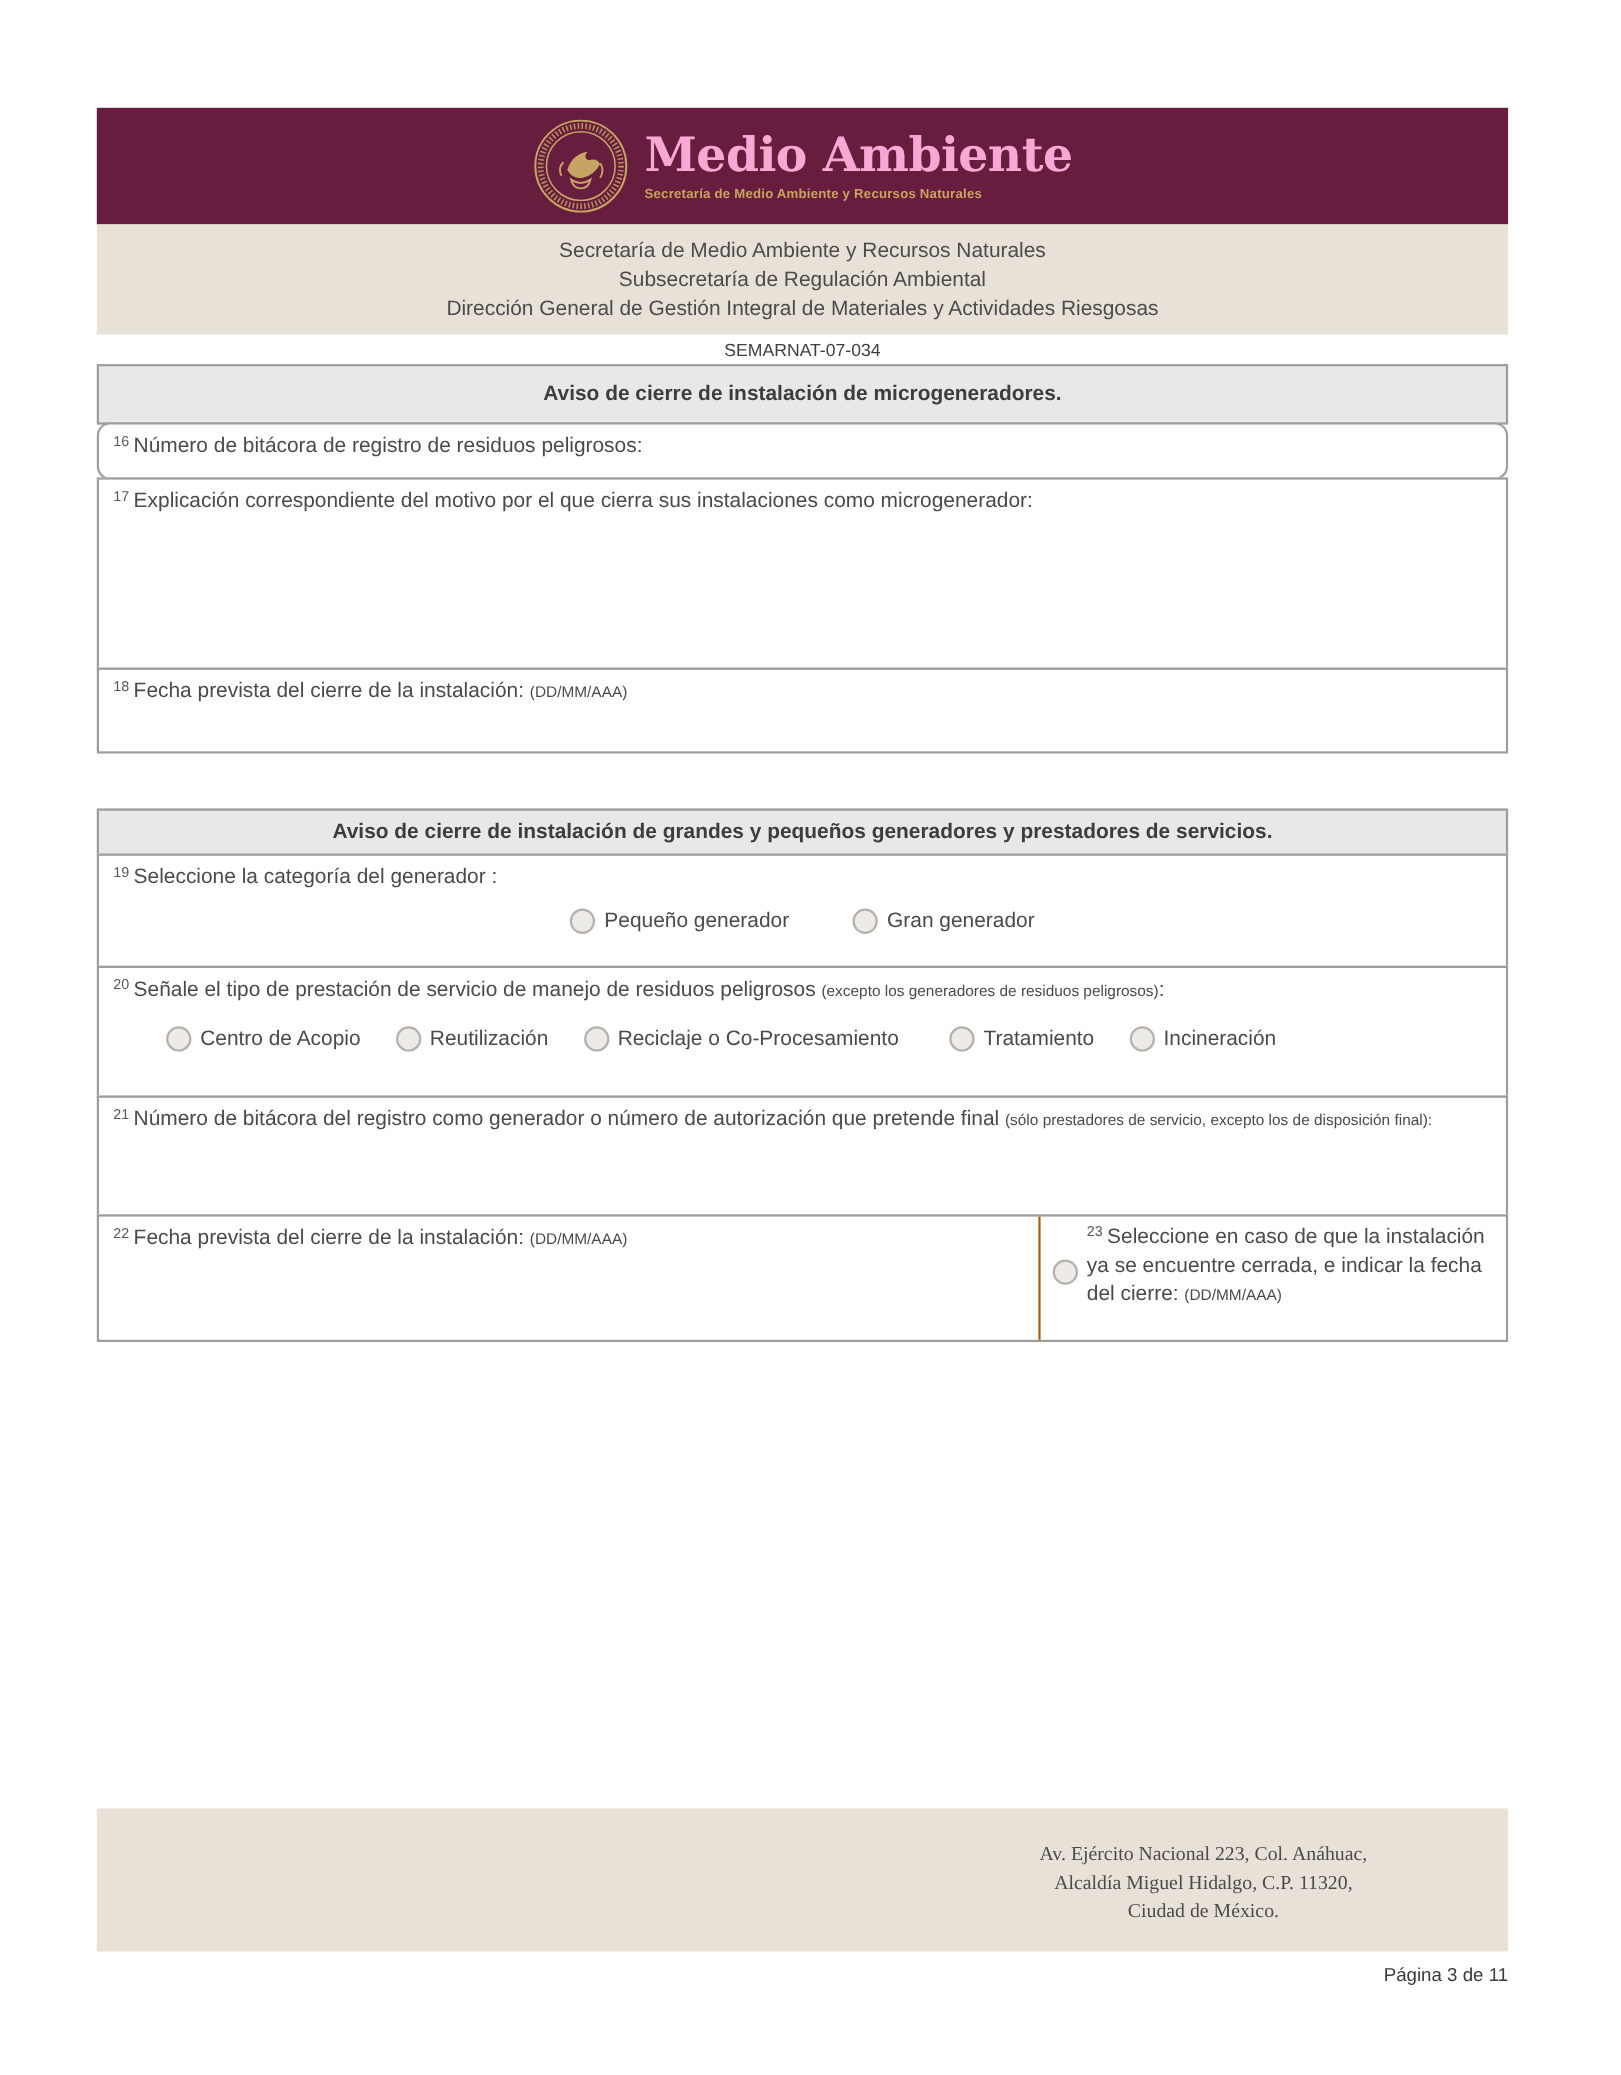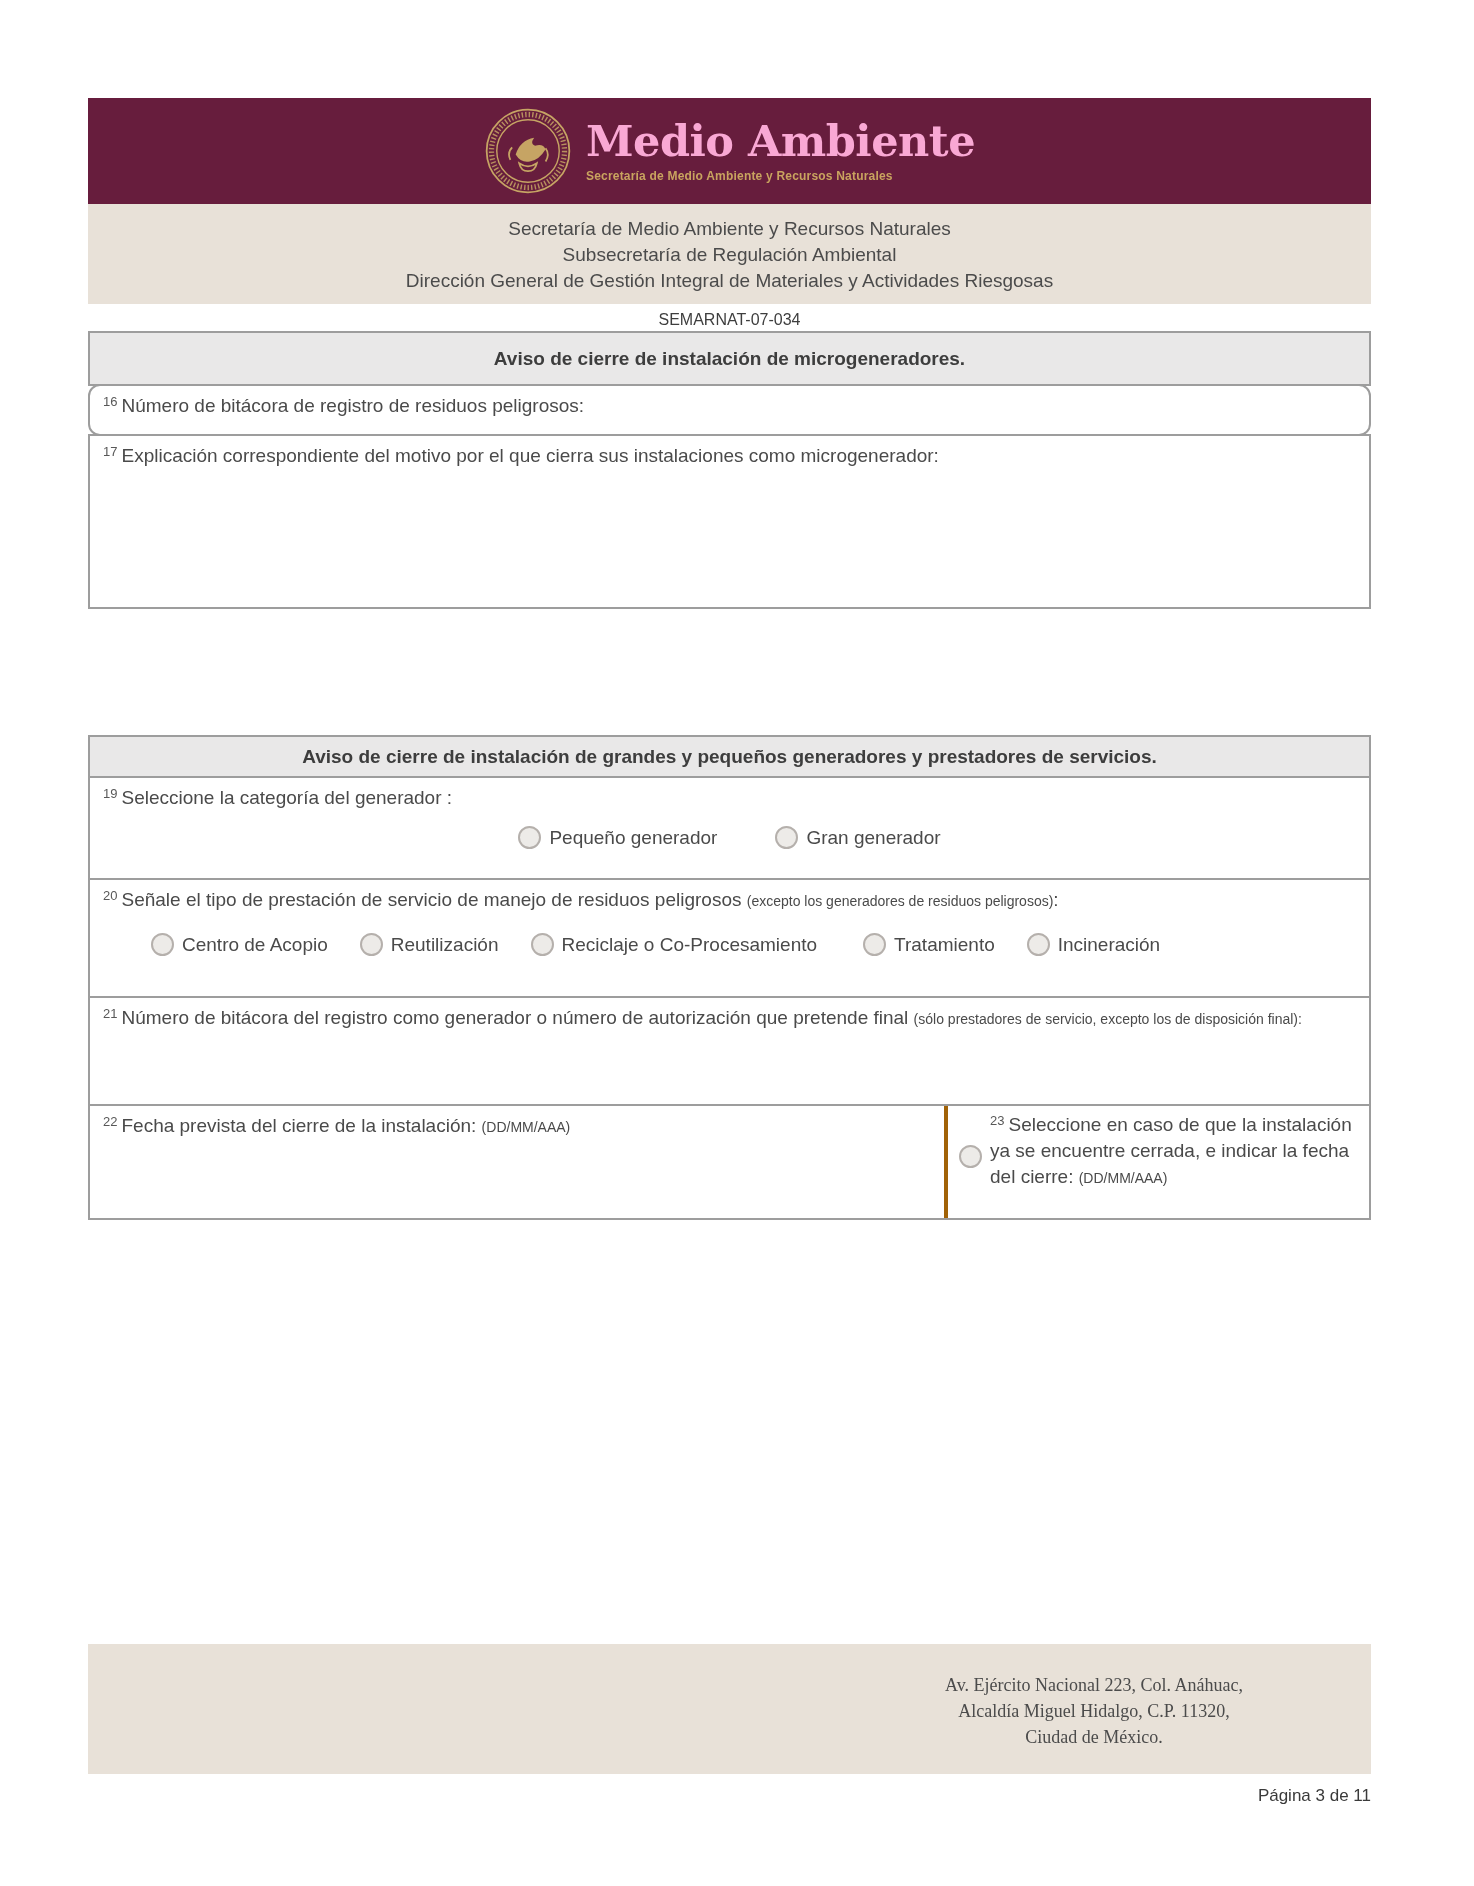--- a/index.html
+++ b/index.html
@@ -43,21 +43,21 @@
   
   .radio{display:inline-block;width:23px;height:23px;border-radius:50%;border:2px solid #b5b0ac;background:#edebe8;box-sizing:border-box;flex:0 0 auto;}
   .opt{display:inline-flex;align-items:center;gap:8px;}
   .opt .flabel{line-height:23px;}
   .opts-center{display:flex;justify-content:center;gap:58px;margin-top:15px;}
   .opts-spread{display:flex;align-items:center;gap:32px;margin-top:20px;padding-left:48px;}
 
   
   .split{display:flex;padding:0;gap:36px;}
   .cell-left{width:818px;box-sizing:border-box;padding:6px 13px;}
-  .cell-right{flex:1;border-left:4px solid #a16207;box-sizing:border-box;padding:6px 12px 6px 42px;position:relative;}
+  .cell-right{flex:1;border-left:2px solid #a16207;box-sizing:border-box;padding:6px 12px 6px 42px;position:relative;}
   .cell-right .radio{position:absolute;left:11px;top:39px;}
   .cell-right .flabel{line-height:26px;}
 
   
   .footer{top:1644px;height:130px;background:#e8e1d8;font-family:Liberation Serif, serif;}
   .footer-address{position:absolute;top:28px;right:72px;width:410px;text-align:center;font-size:18px;line-height:26px;color:#4b4b4b;}
   .page-label{position:absolute;top:1786px;right:103px;font-size:17px;color:#3a3a3a;}
 </style>
 </head>
 <body>
@@ -94,20 +94,23 @@
   </div>
 
   <div class="frow h52">
     <sup class="fnum">16</sup><span class="flabel">Número de bitácora de registro de residuos peligrosos:</span>
   </div>
 
   <div class="frow h175">
     <sup class="fnum">17</sup><span class="flabel">Explicación correspondiente del motivo por el que cierra sus instalaciones como microgenerador:</span>
   </div>
 
+  <div class="frow h78">
+    <sup class="fnum">18</sup><span class="flabel">Fecha prevista del cierre de la instalación: </span><span class="fsmall">(DD/MM/AAA)</span>
+  </div>
 </section>
 
 <section class="section sec2">
   <div class="frow sec-header h43">
     <span class="sec-title">Aviso de cierre de instalación de grandes y pequeños generadores y prestadores de servicios.</span>
   </div>
 
   <div class="frow h104">
     <sup class="fnum">19</sup><span class="flabel">Seleccione la categoría del generador :</span>
     <div class="opts-center">

